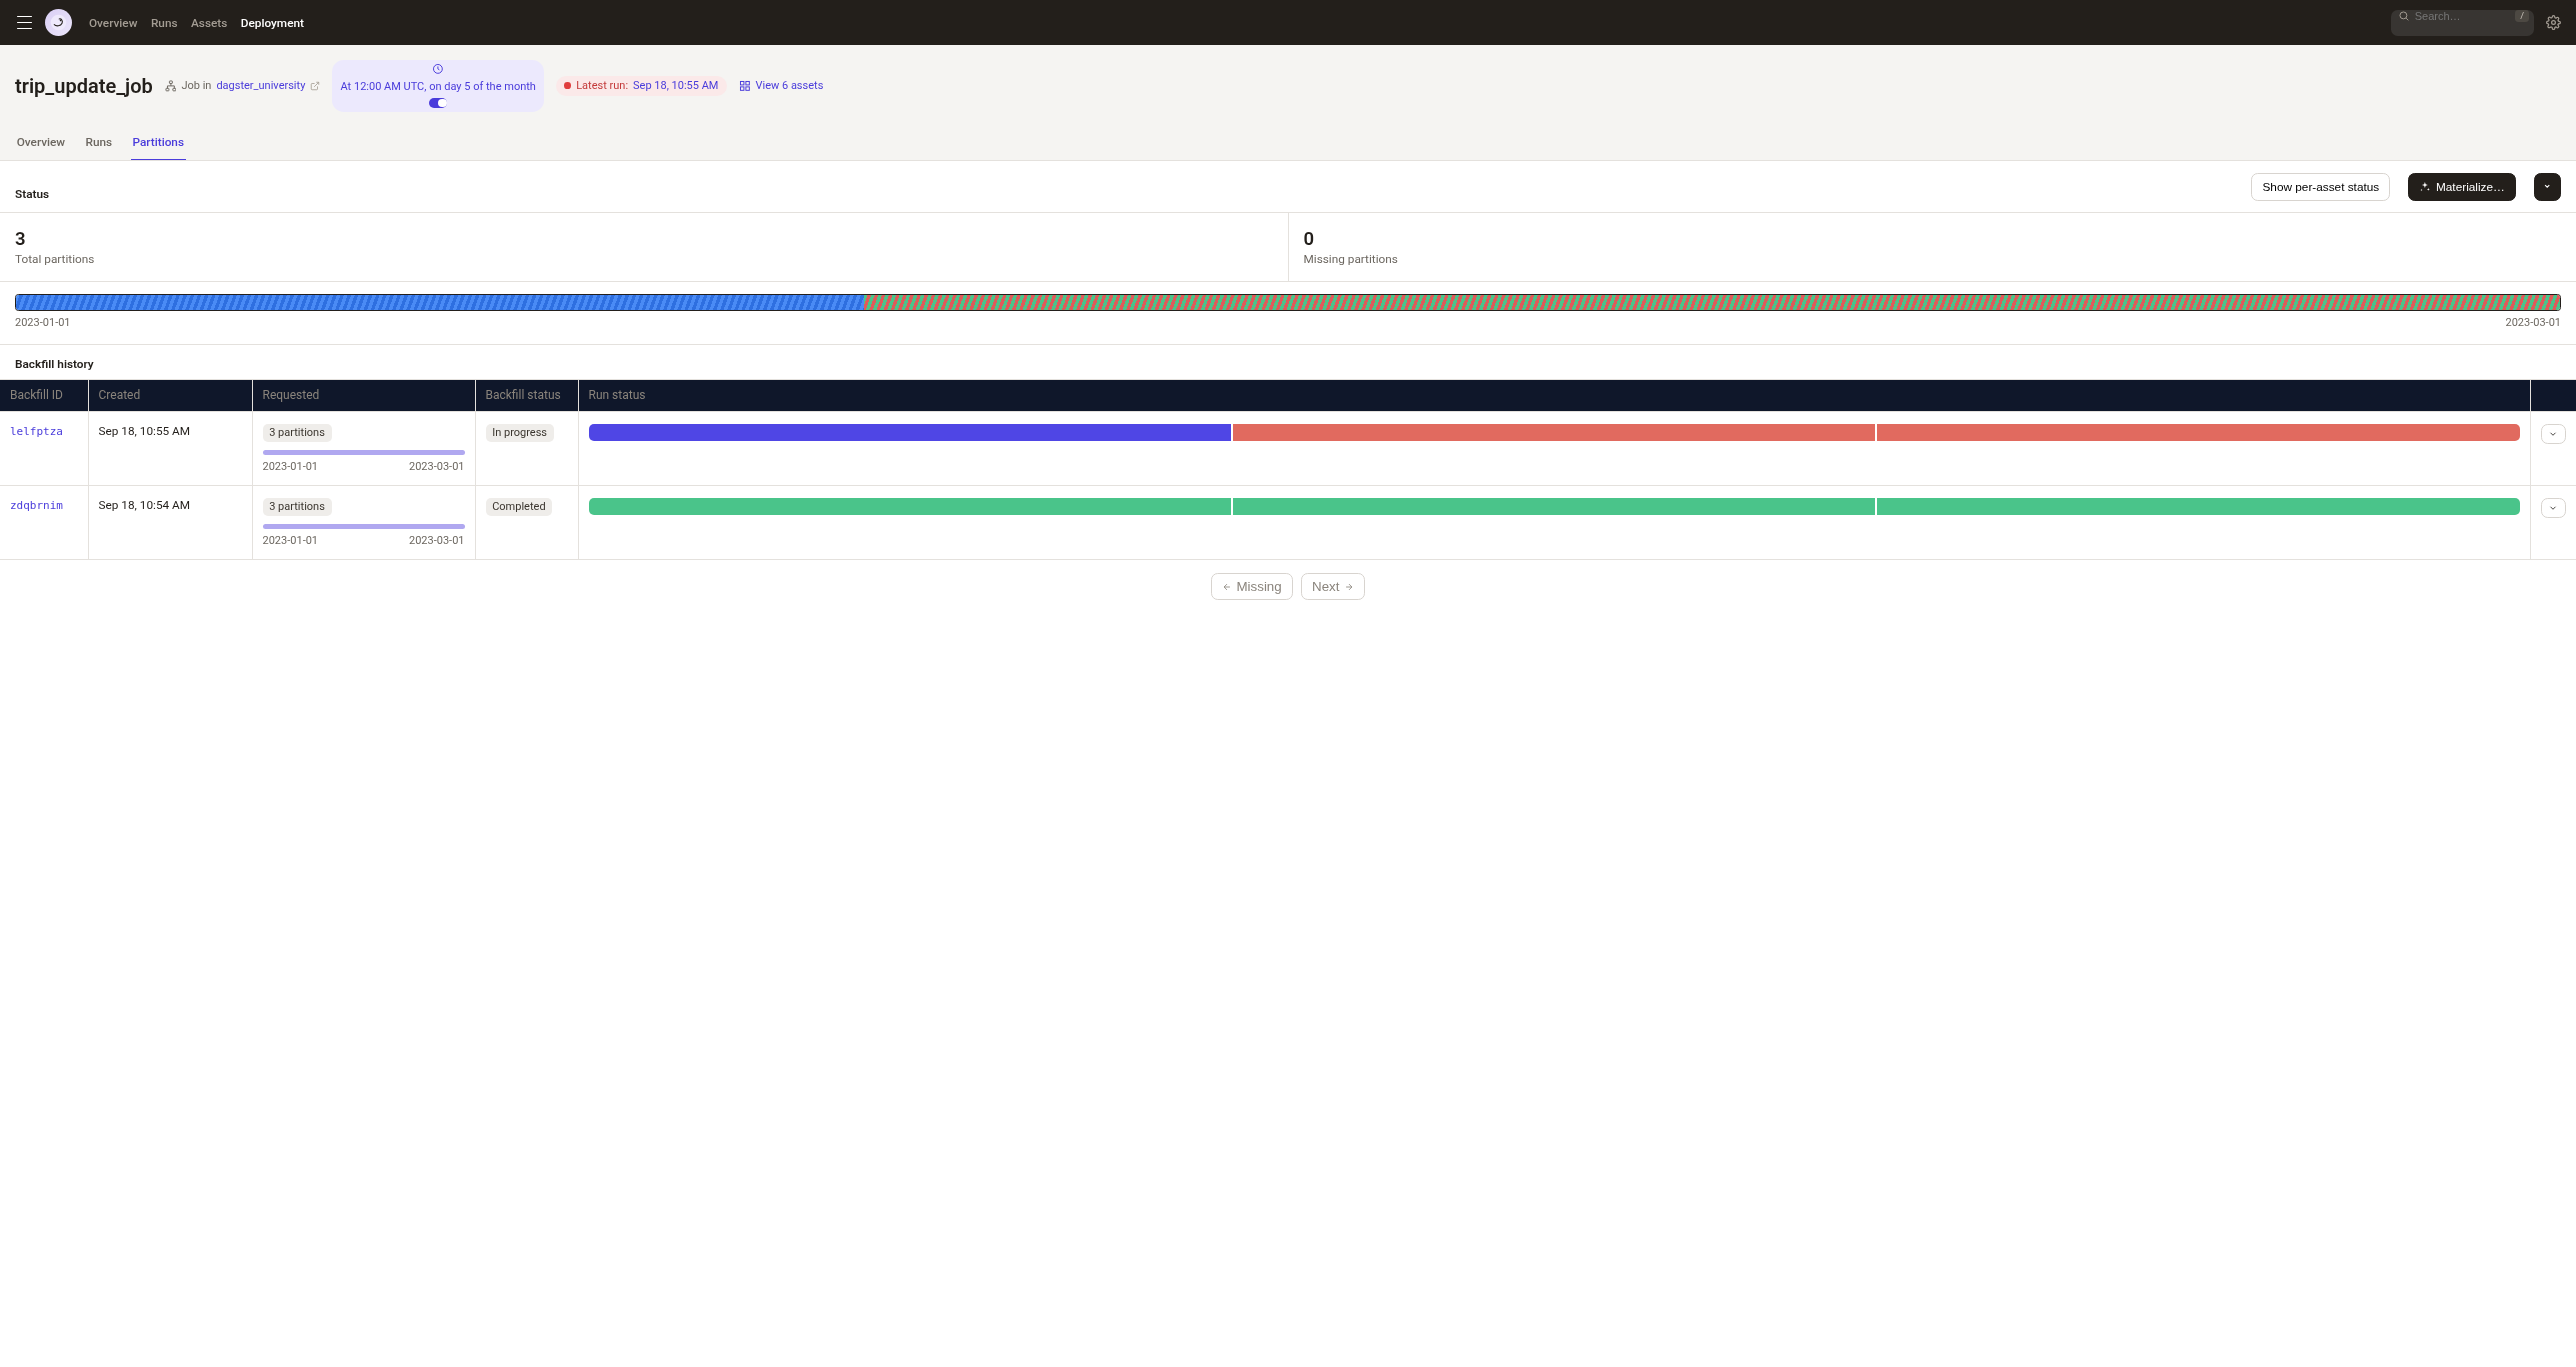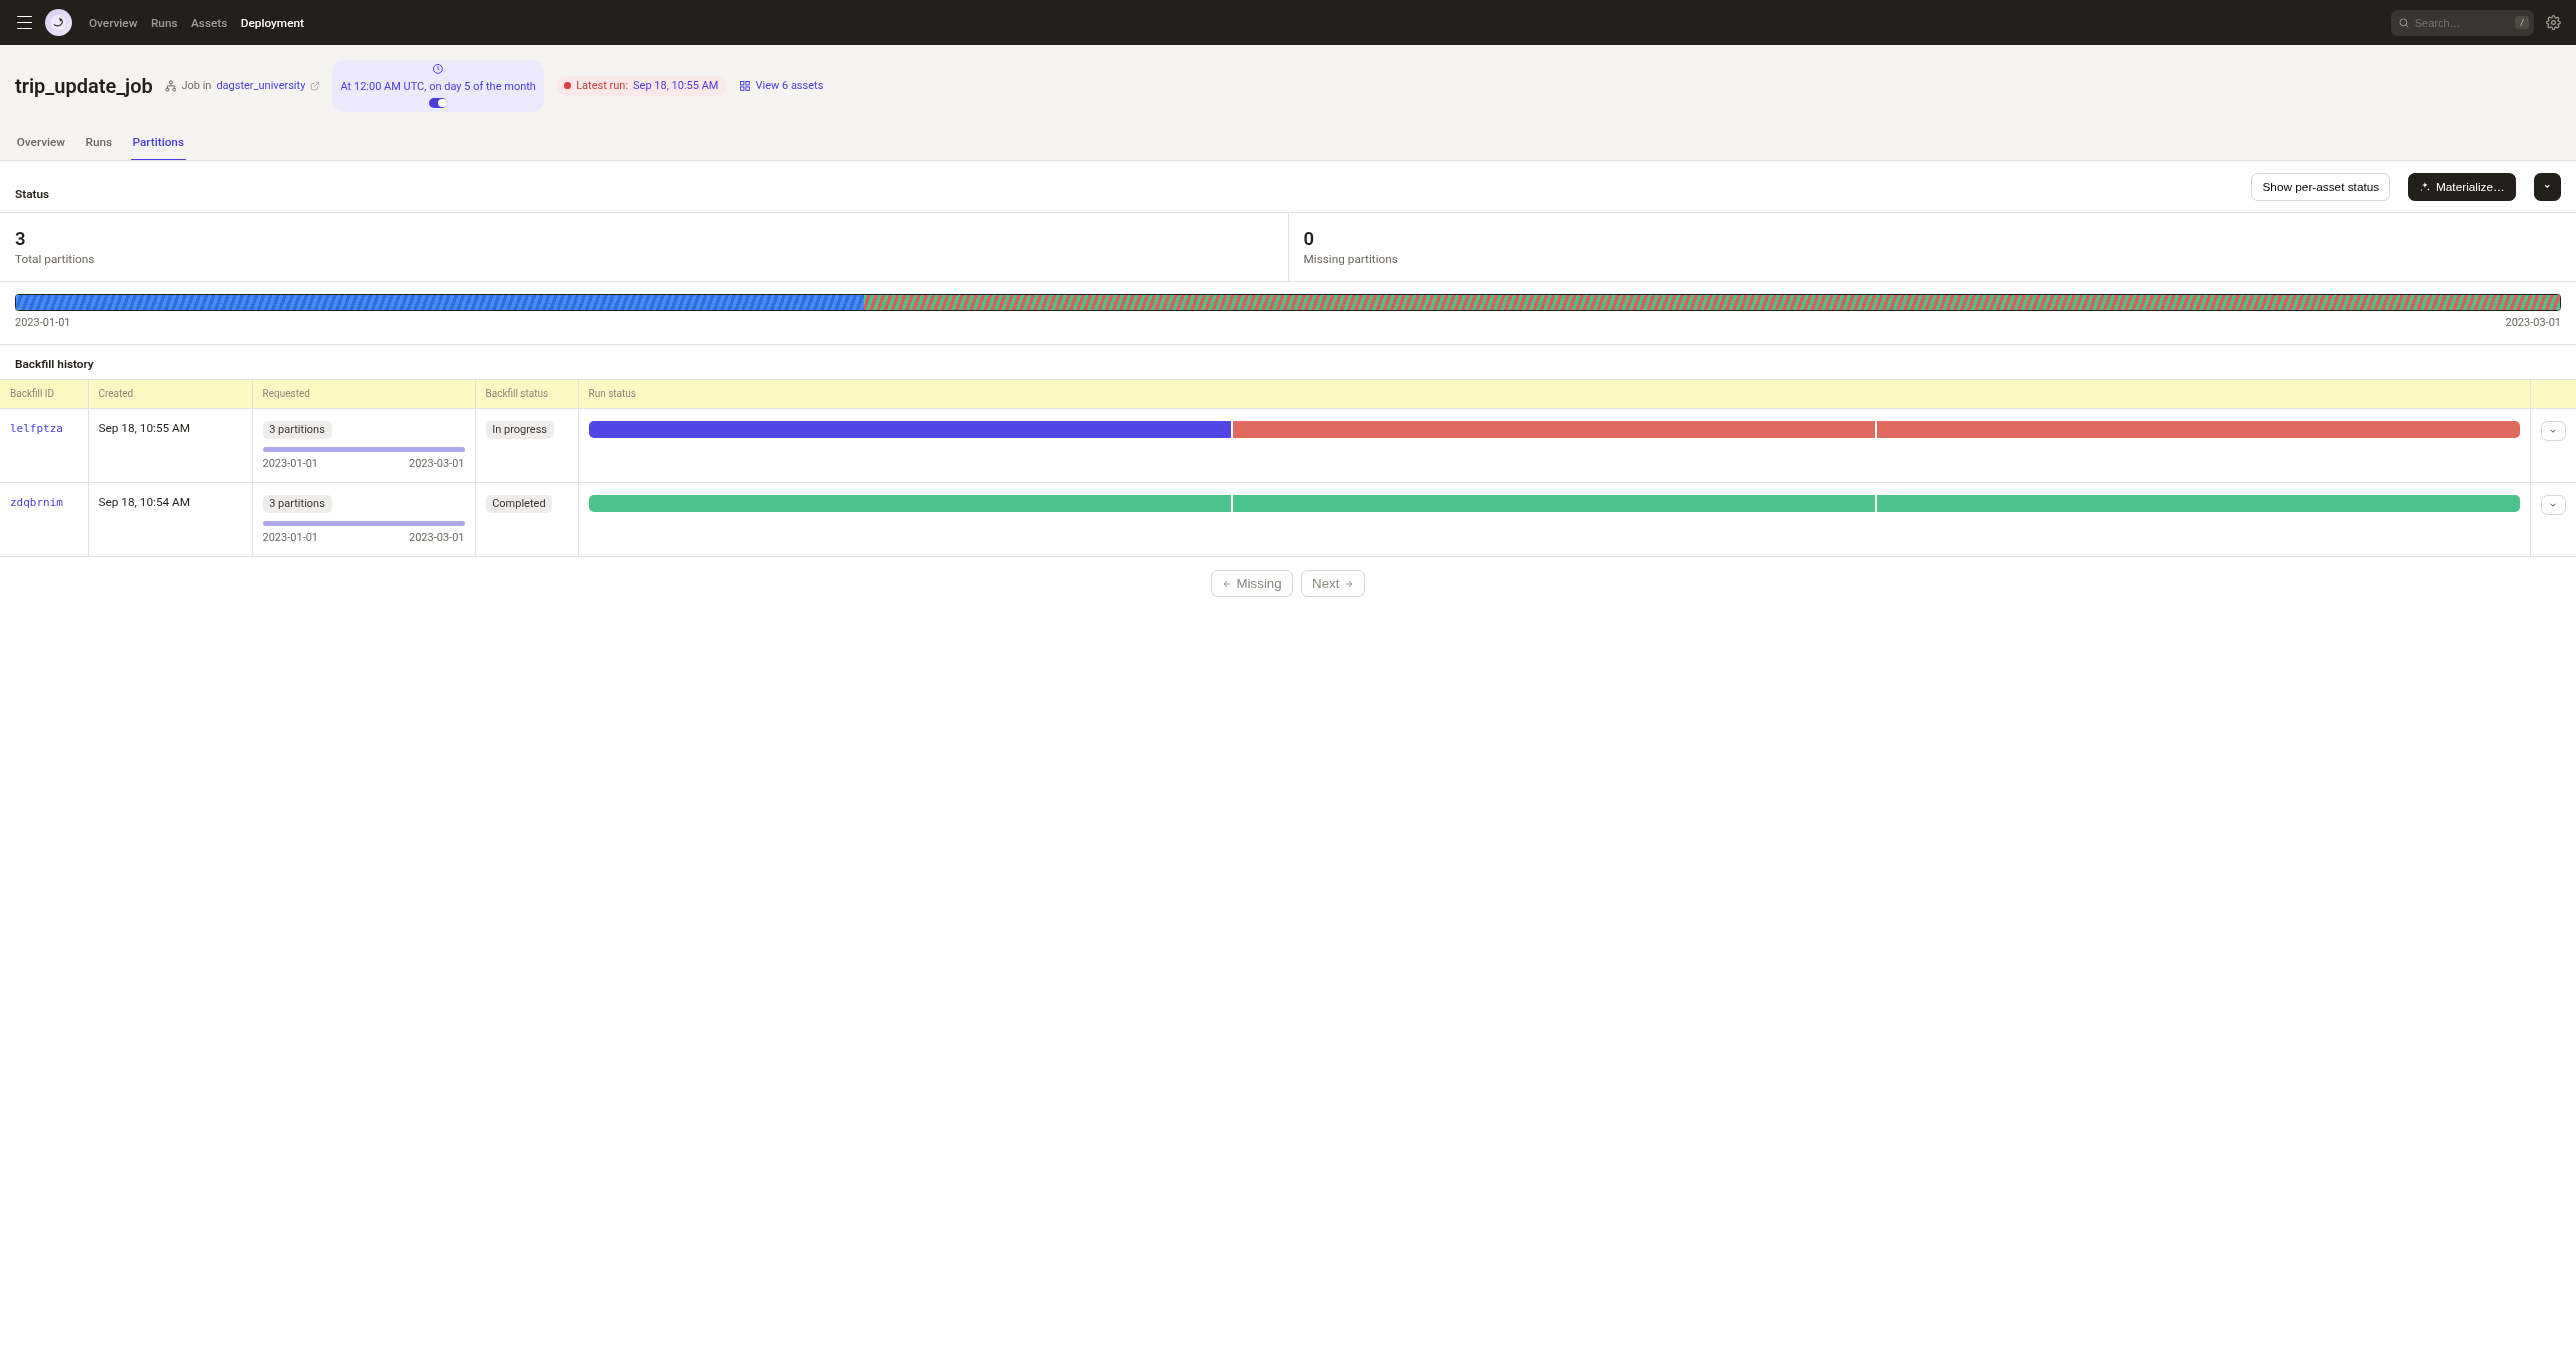--- a/index.html
+++ b/index.html
@@ -8,21 +8,21 @@
 
 .topnav { background: #231f1b; display: flex; align-items: center; height: 45px; padding: 0 15px; gap: 11.8px; }
 .hamburger { display: flex; flex-direction: column; gap: 4.2px; cursor: pointer; padding: 5px 1.7px; }
 .hamburger span { display: block; width: 15px; height: 1.7px; background: #fff; border-radius: 0.8px; }
 .logo-circle { width: 27px; height: 27px; border-radius: 50%; background: linear-gradient(135deg,#dacff5 0%,#ebe5fa 100%); display:flex; align-items:center; justify-content:center; margin-right:5px; }
 .logo-circle svg { width:17px; height:17px; }
 .nav-links { display: flex; gap: 13.5px; }
 .nav-links a { color: #a39c93; text-decoration: none; font-weight: 500; }
 .nav-links a.active { color: #fff; }
 .topnav-spacer { flex: 1; }
-.search-box { background: #383532; border-radius: 6.7px; display: flex; align-items: center; height: 26px; padding: 0 5px 0 6.7px; width: 143px; gap: 5px; }
+.search-box { background: #383532; border-radius: 6.7px; display: flex; align-items: flex-start; height: 26px; padding: 0 5px 0 6.7px; width: 143px; gap: 5px; }
 .search-box input { background: transparent; border: none; outline: none; color: #a39c93; font-size: 11px; flex:1; width: 84px; }
 .search-box .kbd { background: #4d4943; color: #c8c2ba; border-radius: 3.4px; padding: 0.8px 5px; font-size: 9.3px; }
 .gear { color: #a39c93; display:flex; align-items:center; }
 
 
 .subheader { background: #f5f4f2; border-bottom: 0.8px solid #e4e1dd; padding: 15px 15px 0 15px; }
 .job-row { display: flex; align-items: center; gap: 11.8px; flex-wrap: wrap; margin-bottom: 15px; }
 .job-title { font-size: 20px; font-weight: 600; color: #231f1b; }
 .job-in { display:flex; align-items:center; gap:5px; color:#6c6760; font-size:11px; }
 .job-in a { color:#4a3cdb; text-decoration:none; }
@@ -58,21 +58,21 @@
 
 .timeline-wrap { padding: 11.8px 15px 15px 15px; border-bottom:0.8px solid #e4e1dd; }
 .timeline-bar { height:17px; border:0.8px solid #231f1b; border-radius:3.4px; overflow:hidden; display:flex; }
 .hatch-blue { flex:1; background: repeating-linear-gradient(110deg,#4a8bf5 0 3.4px,#2e6fe0 3.4px 6.7px); }
 .hatch-mix { flex:2; background: repeating-linear-gradient(110deg,#4ac48a 0 3.4px,#e05a5a 3.4px 6.7px); }
 .timeline-labels { display:flex; justify-content:space-between; margin-top:5px; color:#6c6760; font-size:11px; }
 
 
 .section-title { font-weight:600; padding:11.8px 15px 8.4px 15px; }
 table.backfill { width:100%; border-collapse:collapse; }
-table.backfill th { text-align:left; font-weight:400; color:#8a847c; font-size:10px; padding:8.4px 10px; border-top:0.8px solid #e4e1dd; border-bottom:0.8px solid #e4e1dd; border-right:0.8px solid #e4e1dd; background:#fef9c3; }
+table.backfill th { text-align:left; font-weight:400; color:#8a847c; font-size:12px; padding:8.4px 10px; border-top:0.8px solid #e4e1dd; border-bottom:0.8px solid #e4e1dd; border-right:0.8px solid #e4e1dd; background:#0f172a; }
 table.backfill th:last-child { border-right:none; }
 table.backfill td { padding:11.8px 10px; border-bottom:0.8px solid #e4e1dd; border-right:0.8px solid #e4e1dd; vertical-align:top; }
 table.backfill td:last-child { border-right:none; }
 .mono-link { font-family: ui-monospace, Menlo, Consolas, monospace; color:#4a3cdb; text-decoration:none; font-size:11px; }
 .chip { display:inline-block; background:#efedea; border-radius:5px; padding:2.5px 6.7px; font-size:11px; color:#3b362f; }
 .req-bar { height:5px; background:#b0a8f0; border-radius:2.5px; margin-top:8.4px; width:100%; }
 .req-dates { display:flex; justify-content:space-between; color:#6c6760; font-size:11px; margin-top:5px; }
 .run-bar { display:flex; height:17px; border-radius:5px; overflow:hidden; gap:1.7px; }
 .seg { flex:1; }
 .seg.blue { background:#4f46e5; }

